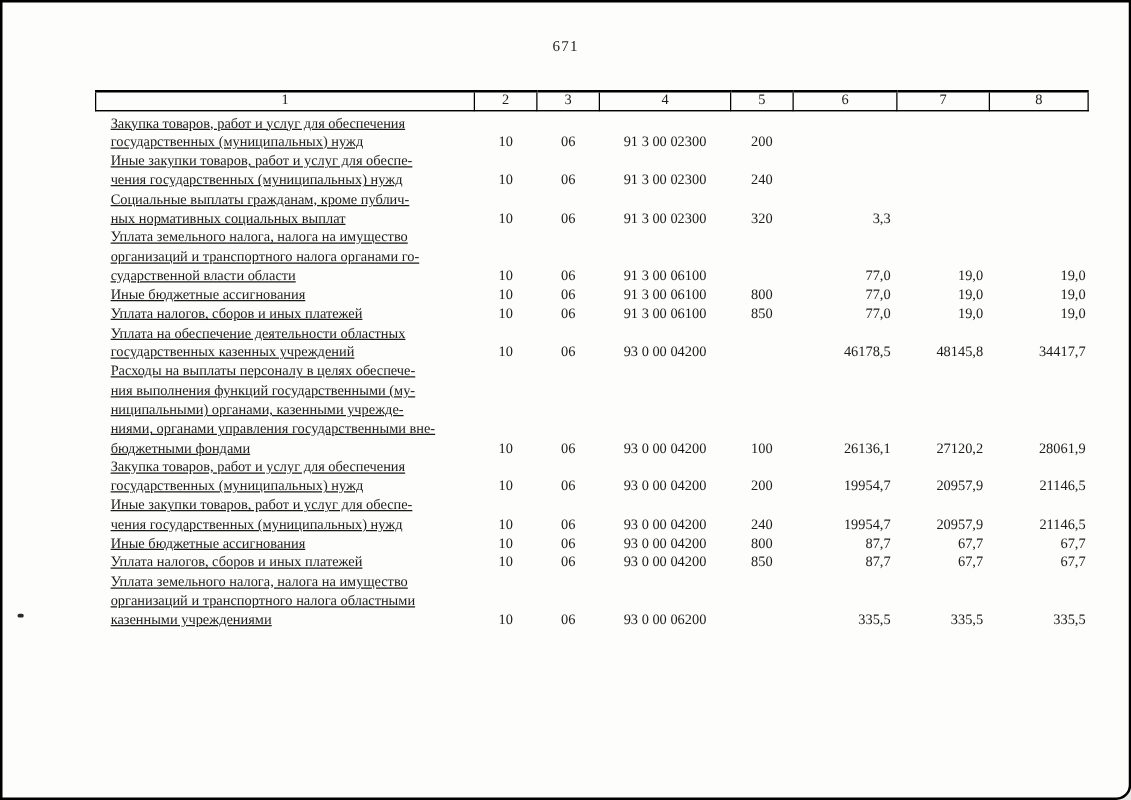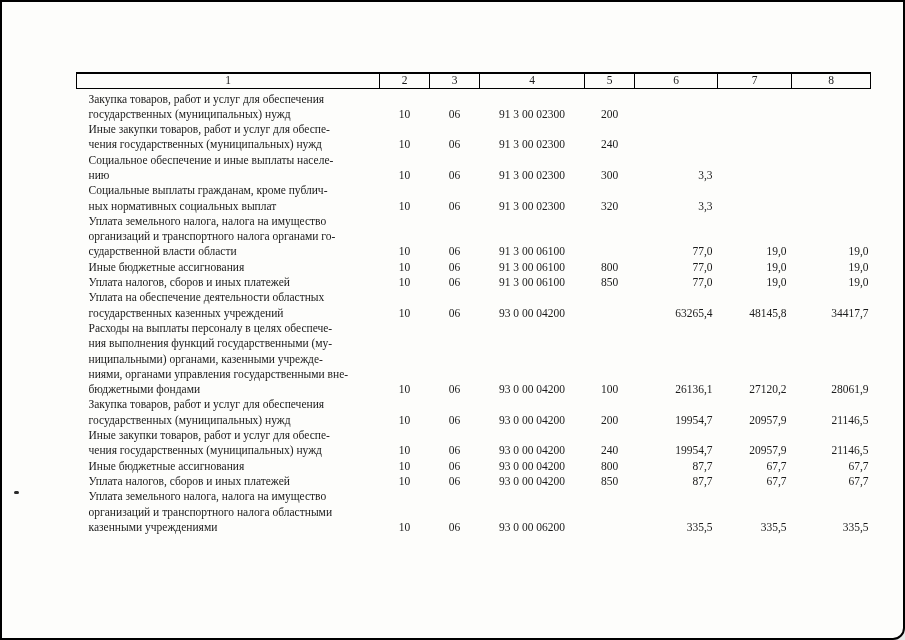--- a/index.html
+++ b/index.html
@@ -46,36 +46,38 @@
   tbody td {
     vertical-align: bottom;
     padding: 0;
   }
   tbody tr:first-child td { padding-top: 3px; }
   td.c1 {
     white-space: pre-line;
     text-align: left;
     padding-left: 12px;
     padding-right: 2px;
+    text-decoration: underline;
   }
   td.c2, td.c3, td.c4, td.c5 { text-align: center; }
   td.c6, td.c7 { text-align: right; padding-right: 5px; }
   td.c8 { text-align: right; padding-right: 2px; }
   .speck {
     position: absolute;
     left: 12px; top: 489px;
     width: 5px; height: 3px;
     background: #2a2a2a;
     border-radius: 2px;
   }
 </style>
 </head>
 <body>
 
 <div class="page">
+  <div class="page-number">671</div>
 
   <div class="speck"></div>
 
   <table class="budget-table">
     <colgroup>
       <col style="width:303px">
       <col style="width:50px">
       <col style="width:50px">
       <col style="width:105px">
       <col style="width:50px">
@@ -112,31 +114,20 @@
 чения государственных (муниципальных) нужд</td>
           <td class="c2">10</td>
           <td class="c3">06</td>
           <td class="c4">91 3 00 02300</td>
           <td class="c5">240</td>
           <td class="c6"></td>
           <td class="c7"></td>
           <td class="c8"></td>
         </tr>
         <tr>
-          <td class="c1">Социальное обеспечение и иные выплаты населе-
-нию</td>
-          <td class="c2">10</td>
-          <td class="c3">06</td>
-          <td class="c4">91 3 00 02300</td>
-          <td class="c5">300</td>
-          <td class="c6">3,3</td>
-          <td class="c7"></td>
-          <td class="c8"></td>
-        </tr>
-        <tr>
           <td class="c1">Социальные выплаты гражданам, кроме публич-
 ных нормативных социальных выплат</td>
           <td class="c2">10</td>
           <td class="c3">06</td>
           <td class="c4">91 3 00 02300</td>
           <td class="c5">320</td>
           <td class="c6">3,3</td>
           <td class="c7"></td>
           <td class="c8"></td>
         </tr>
@@ -172,21 +163,21 @@
           <td class="c7">19,0</td>
           <td class="c8">19,0</td>
         </tr>
         <tr>
           <td class="c1">Уплата на обеспечение деятельности областных
 государственных казенных учреждений</td>
           <td class="c2">10</td>
           <td class="c3">06</td>
           <td class="c4">93 0 00 04200</td>
           <td class="c5"></td>
-          <td class="c6">63265,4</td>
+          <td class="c6">46178,5</td>
           <td class="c7">48145,8</td>
           <td class="c8">34417,7</td>
         </tr>
         <tr>
           <td class="c1">Расходы на выплаты персоналу в целях обеспече-
 ния выполнения функций государственными (му-
 ниципальными) органами, казенными учрежде-
 ниями, органами управления государственными вне-
 бюджетными фондами</td>
           <td class="c2">10</td>

